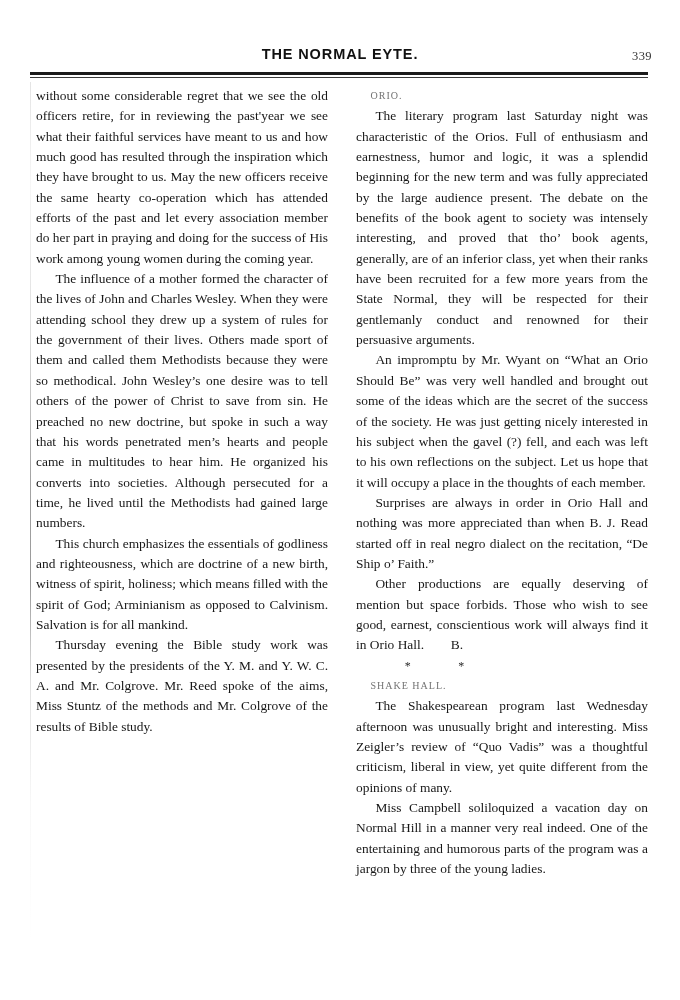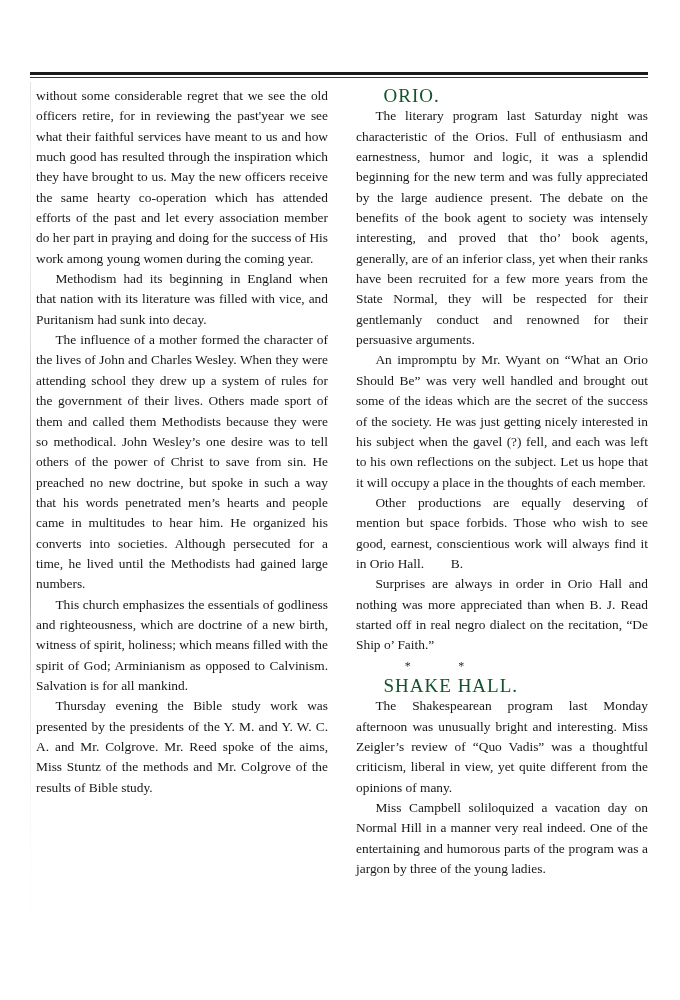--- a/index.html
+++ b/index.html
@@ -110,61 +110,64 @@
     text-indent: 1.45em;
     text-align: justify;
   }
   
   .col p.cont { text-indent: 0; }
 
   .section-head {
     margin: 0;
     text-indent: 0;
     text-align: center;
-    font-size: 19px;
+    font-size: 10px;
     letter-spacing: 1.0px;
     line-height: 20.35px;
-    color: #14532d;
+    color: #737373;
   }
 
   .stars {
     margin: 0;
     text-indent: 0;
     text-align: center;
     line-height: 20.35px;
     font-size: 12px;
     letter-spacing: 2px;
     color: #2a2a2a;
   }
   .stars span { display: inline-block; padding: 0 14px; }
 
   .signature {  }
 </style>
 </head>
 <body>
 
 <div class="page">
 
+  <div class="masthead">
+    <div class="masthead-title">THE NORMAL EYTE.</div>
+    <div class="page-number">339</div>
+  </div>
 
   <div class="rule-thick"></div>
   <div class="rule-thin"></div>
   <div class="margin-line"></div>
 
   <div class="col col-left" id="col-left">
       <p class="cont"><span>without some considerable regret that we see the old officers retire, for in reviewing the past'year we see what their faithful services have meant to us and how much good has resulted through the inspiration which they have brought to us. May the new officers receive the same hearty co-operation which has attended efforts of the past and let every association member do her part in praying and doing for the success of His work among young women during the coming year.</span></p>
-      <p><span>Methodism had its beginning in England when that nation with its literature was filled with vice, and Puritanism had sunk into decay.</span></p>
       <p><span>The influence of a mother formed the character of the lives of John and Charles Wesley. When they were attending school they drew up a system of rules for the government of their lives. Others made sport of them and called them Methodists because they were so methodical. John Wesley’s one desire was to tell others of the power of Christ to save from sin. He preached no new doctrine, but spoke in such a way that his words penetrated men’s hearts and people came in multitudes to hear him. He organized his converts into societies. Although persecuted for a time, he lived until the Methodists had gained large numbers.</span></p>
       <p><span>This church emphasizes the essentials of godliness and righteousness, which are doctrine of a new birth, witness of spirit, holiness; which means filled with the spirit of God; Arminianism as opposed to Calvinism. Salvation is for all mankind.</span></p>
       <p><span>Thursday evening the Bible study work was presented by the presidents of the Y. M. and Y. W. C. A. and Mr. Colgrove. Mr. Reed spoke of the aims, Miss Stuntz of the methods and Mr. Colgrove of the results of Bible study.</span></p>
     </div>
   <div class="col col-right" id="col-right">
       <p class="section-head">ORIO.</p>
       <p><span>The literary program last Saturday night was characteristic of the Orios. Full of enthusiasm and earnestness, humor and logic, it was a splendid beginning for the new term and was fully appreciated by the large audience present. The debate on the benefits of the book agent to society was intensely interesting, and proved that tho’ book agents, generally, are of an inferior class, yet when their ranks have been recruited for a few more years from the State Normal, they will be respected for their gentlemanly conduct and renowned for their persuasive arguments.</span></p>
       <p><span>An impromptu by Mr. Wyant on “What an Orio Should Be” was very well handled and brought out some of the ideas which are the secret of the success of the society. He was just getting nicely interested in his subject when the gavel (?) fell, and each was left to his own reflections on the subject. Let us hope that it will occupy a place in the thoughts of each member.</span></p>
+      <p><span>Surprises are always in order in Orio Hall and nothing was more appreciated than when B. J. Read started off in real negro dialect on the recitation, “De Ship o’ Faith.”</span></p>
       <p><span>Other productions are equally deserving of mention but space forbids. Those who wish to see good, earnest, conscientious work will always find it in Orio Hall.</span><span class="signature">    B.</span></p>
-      <p><span>Surprises are always in order in Orio Hall and nothing was more appreciated than when B. J. Read started off in real negro dialect on the recitation, “De Ship o’ Faith.”</span></p>
       <p class="stars"><span>*</span><span>*</span></p>
       <p class="section-head">SHAKE HALL.</p>
-      <p><span>The Shakespearean program last Monday afternoon was unusually bright and interesting. Miss Zeigler’s review of “Quo Vadis” was a thoughtful criticism, liberal in view, yet quite different from the opinions of many.</span></p>
+      <p><span>The Shakespearean program last Wednesday afternoon was unusually bright and interesting. Miss Zeigler’s review of “Quo Vadis” was a thoughtful criticism, liberal in view, yet quite different from the opinions of many.</span></p>
       <p><span>Miss Campbell soliloquized a vacation day on Normal Hill in a manner very real indeed. One of the entertaining and humorous parts of the program was a jargon by three of the young ladies.</span></p>
     </div>
 
 </div>
 
 </body></html>

